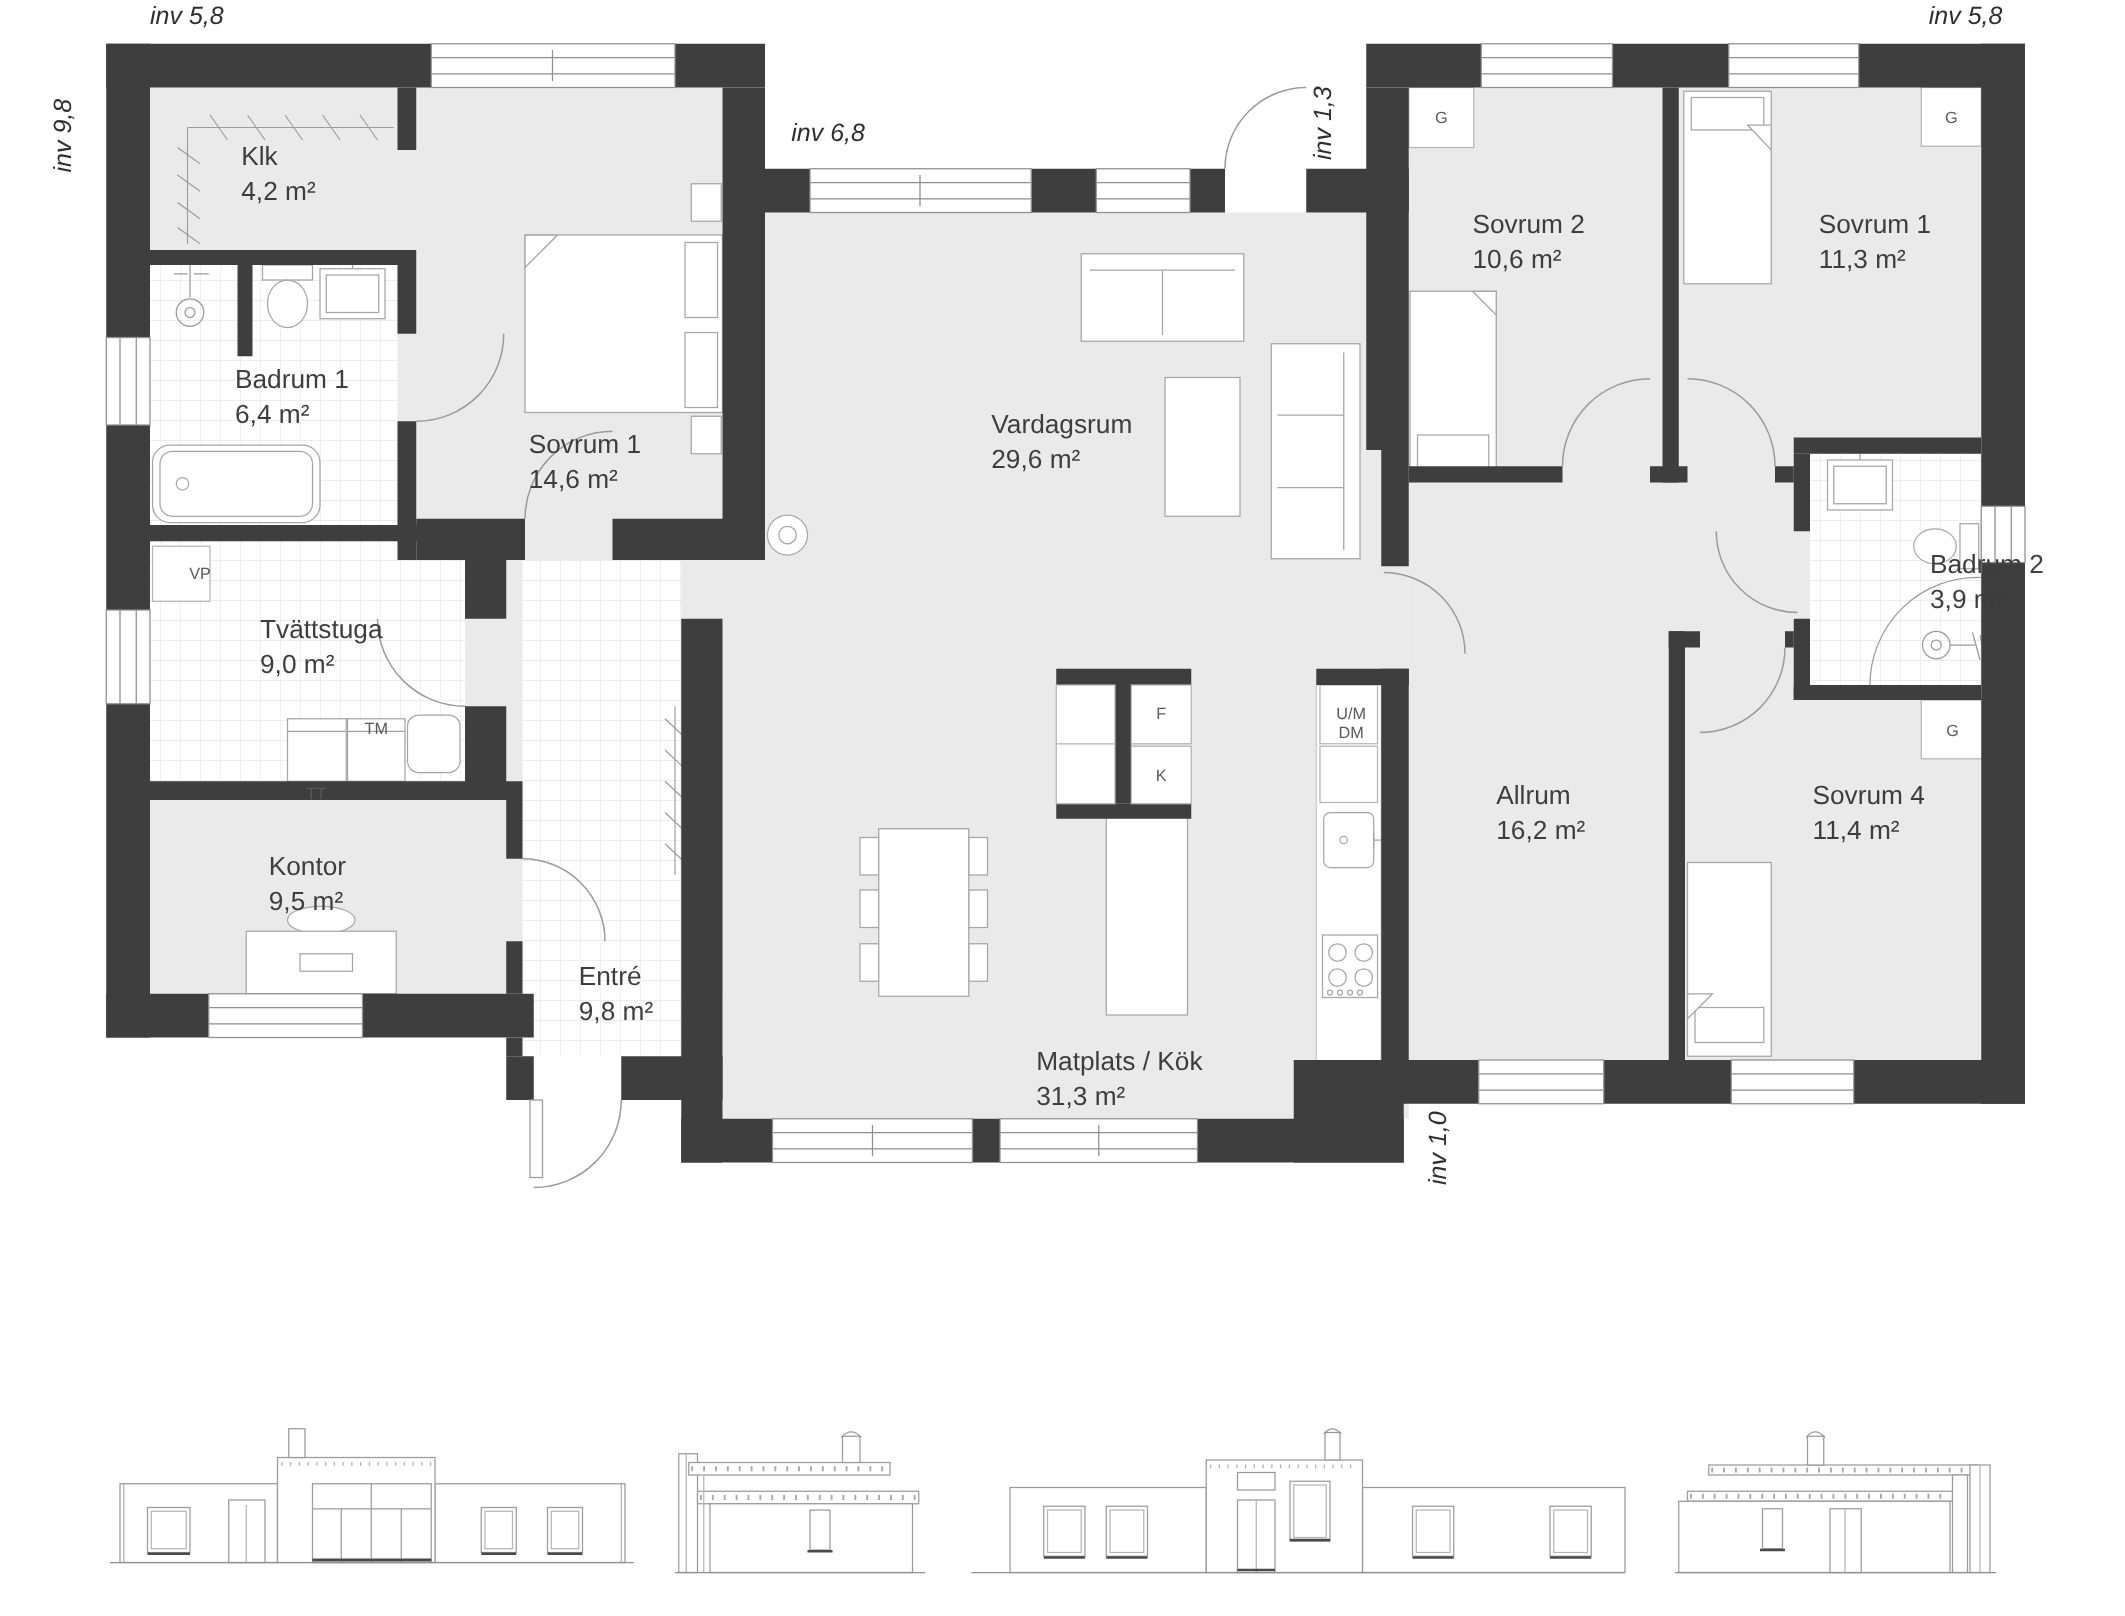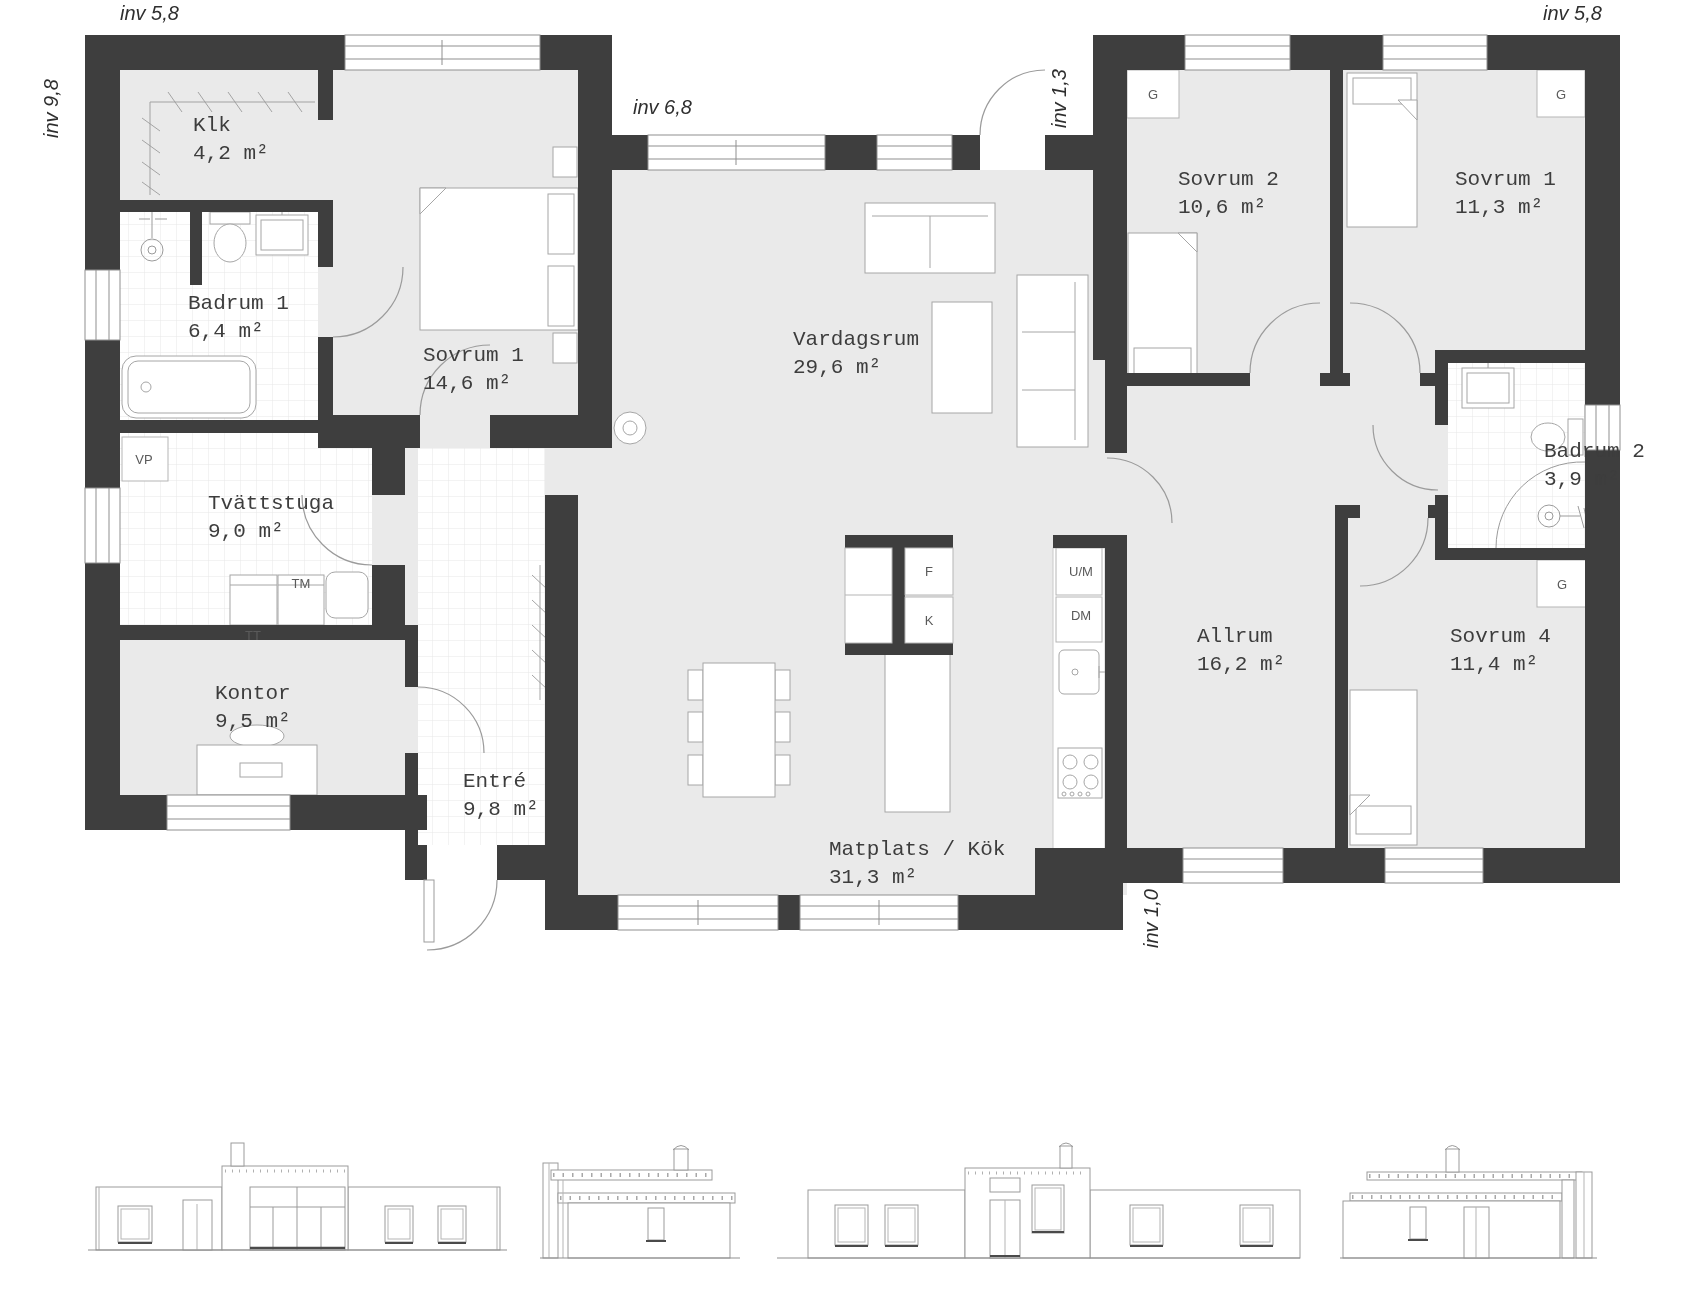--- a/index.html
+++ b/index.html
@@ -1,19 +1,19 @@
 <!DOCTYPE html>
 <html><head>
 <meta charset="utf-8">
 <style>
   html,body{margin:0;padding:0;background:#fff;}
   .canvas{position:relative;width:1700px;height:1293px;background:#fff;overflow:hidden;
           font-family:"Liberation Sans",sans-serif;}
   .plan-svg{position:absolute;left:0;top:0;}
-  .room-label{position:absolute;color:#3d3d3d;font-size:21px;line-height:28px;white-space:nowrap;font-family:Liberation Mono, monospace;}
+  .room-label{position:absolute;color:#3d3d3d;font-size:21px;line-height:28px;white-space:nowrap;}
   .dim-label{position:absolute;color:#2e2e2e;font-size:20px;font-style:italic;white-space:nowrap;}
   .dim-label.rot{transform:rotate(-90deg);transform-origin:top left;}
   .fix-label{position:absolute;color:#5a5a5a;font-size:13px;transform:translate(-50%,-50%);white-space:nowrap;}
 </style>
 </head>
 <body>
 
 <div class="canvas">
 
 <svg class="plan-svg" width="1700" height="1293" viewBox="0 0 1700 1293">
@@ -455,24 +455,24 @@
   <div>11,4 m²</div>
 </div>
 
 <div class="dim-label" style="left:120px;top:2px">inv 5,8</div>
 <div class="dim-label rot" style="left:40px;top:138px">inv 9,8</div>
 <div class="dim-label" style="left:633px;top:96px">inv 6,8</div>
 <div class="dim-label rot" style="left:1048px;top:128px">inv 1,3</div>
 <div class="dim-label" style="left:1543px;top:2px">inv 5,8</div>
 <div class="dim-label rot" style="left:1140px;top:948px">inv 1,0</div>
 
-<div class="fix-label" style="left:144px;top:459px">VP</div>
+<div class="fix-label" style="left:160px;top:459px">VP</div>
 <div class="fix-label" style="left:253px;top:635px">TT</div>
 <div class="fix-label" style="left:301px;top:583px">TM</div>
 <div class="fix-label" style="left:929px;top:571px">F</div>
 <div class="fix-label" style="left:929px;top:620px">K</div>
 <div class="fix-label" style="left:1081px;top:571px">U/M</div>
-<div class="fix-label" style="left:1081px;top:615px">DM</div>
+<div class="fix-label" style="left:1081px;top:586px">DM</div>
 <div class="fix-label" style="left:1153px;top:94px">G</div>
 <div class="fix-label" style="left:1561px;top:94px">G</div>
 <div class="fix-label" style="left:1562px;top:584px">G</div>
 
 </div>
 
 </body></html>

